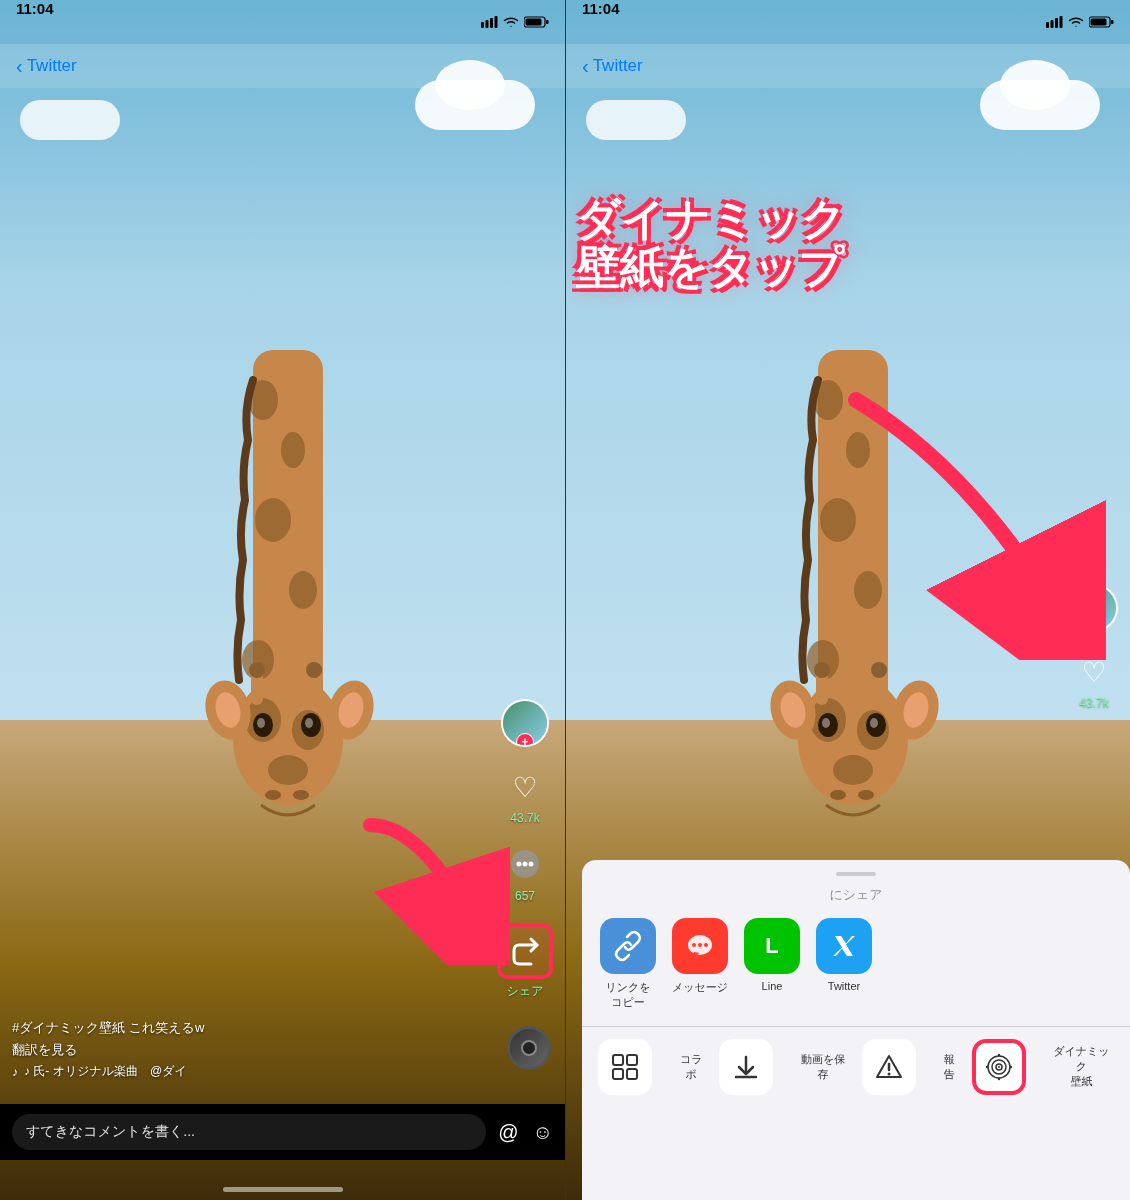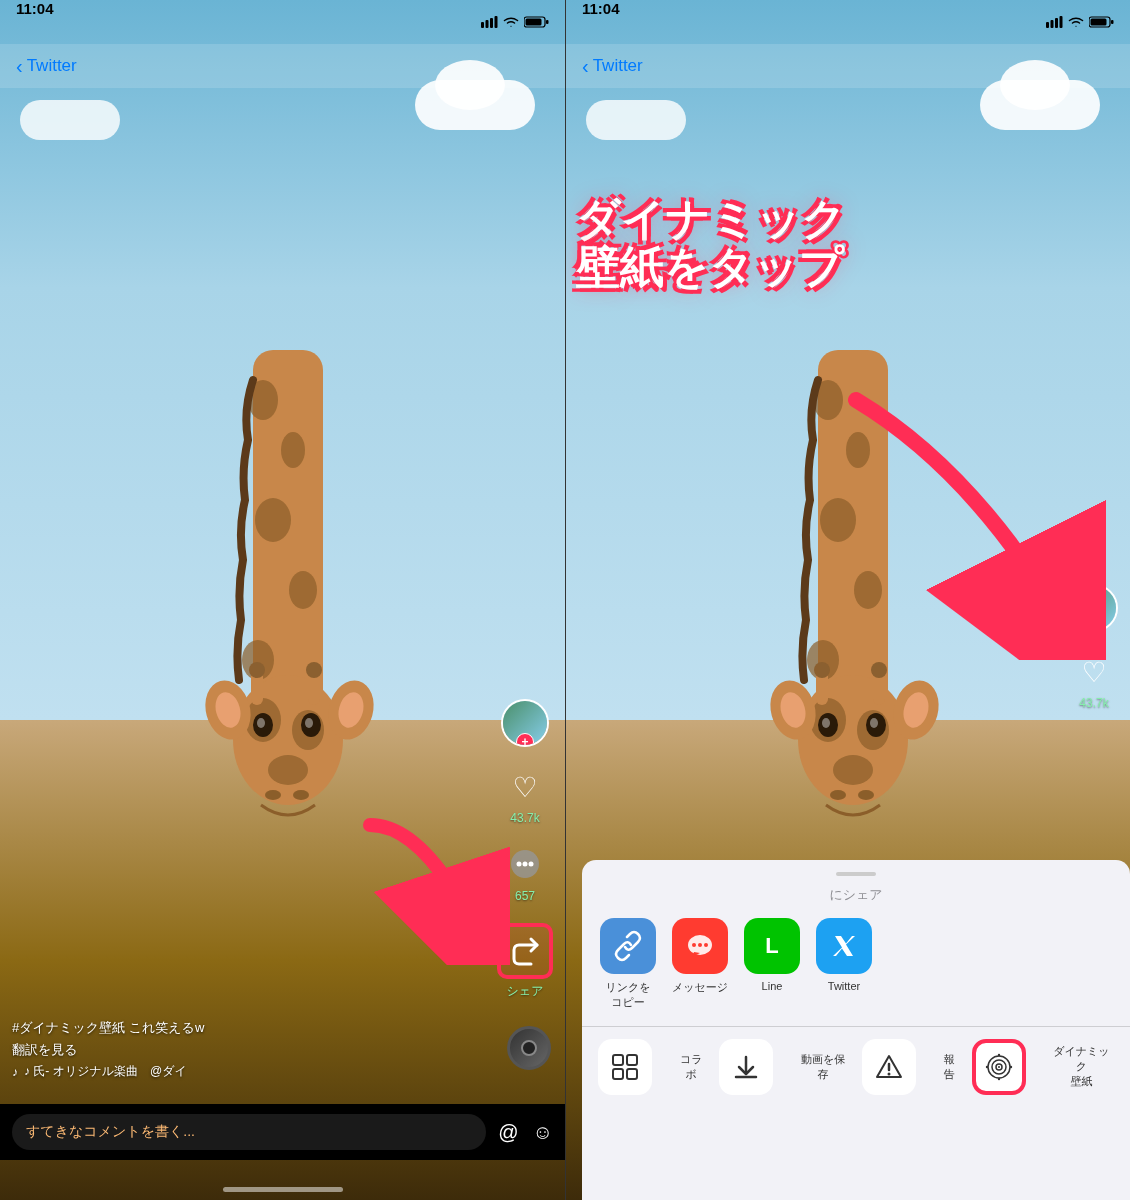--- a/index.html
+++ b/index.html
@@ -257,21 +257,21 @@
     }
 
     .comment-input {
       flex: 1;
       height: 36px;
       background: #1a1a1a;
       border-radius: 18px;
       display: flex;
       align-items: center;
       padding: 0 14px;
-      color: #fdba74;
+      color: #e5e5e5;
       font-size: 14px;
     }
 
     .comment-icons {
       display: flex;
       gap: 14px;
       align-items: center;
     }
 
     .comment-icon {

